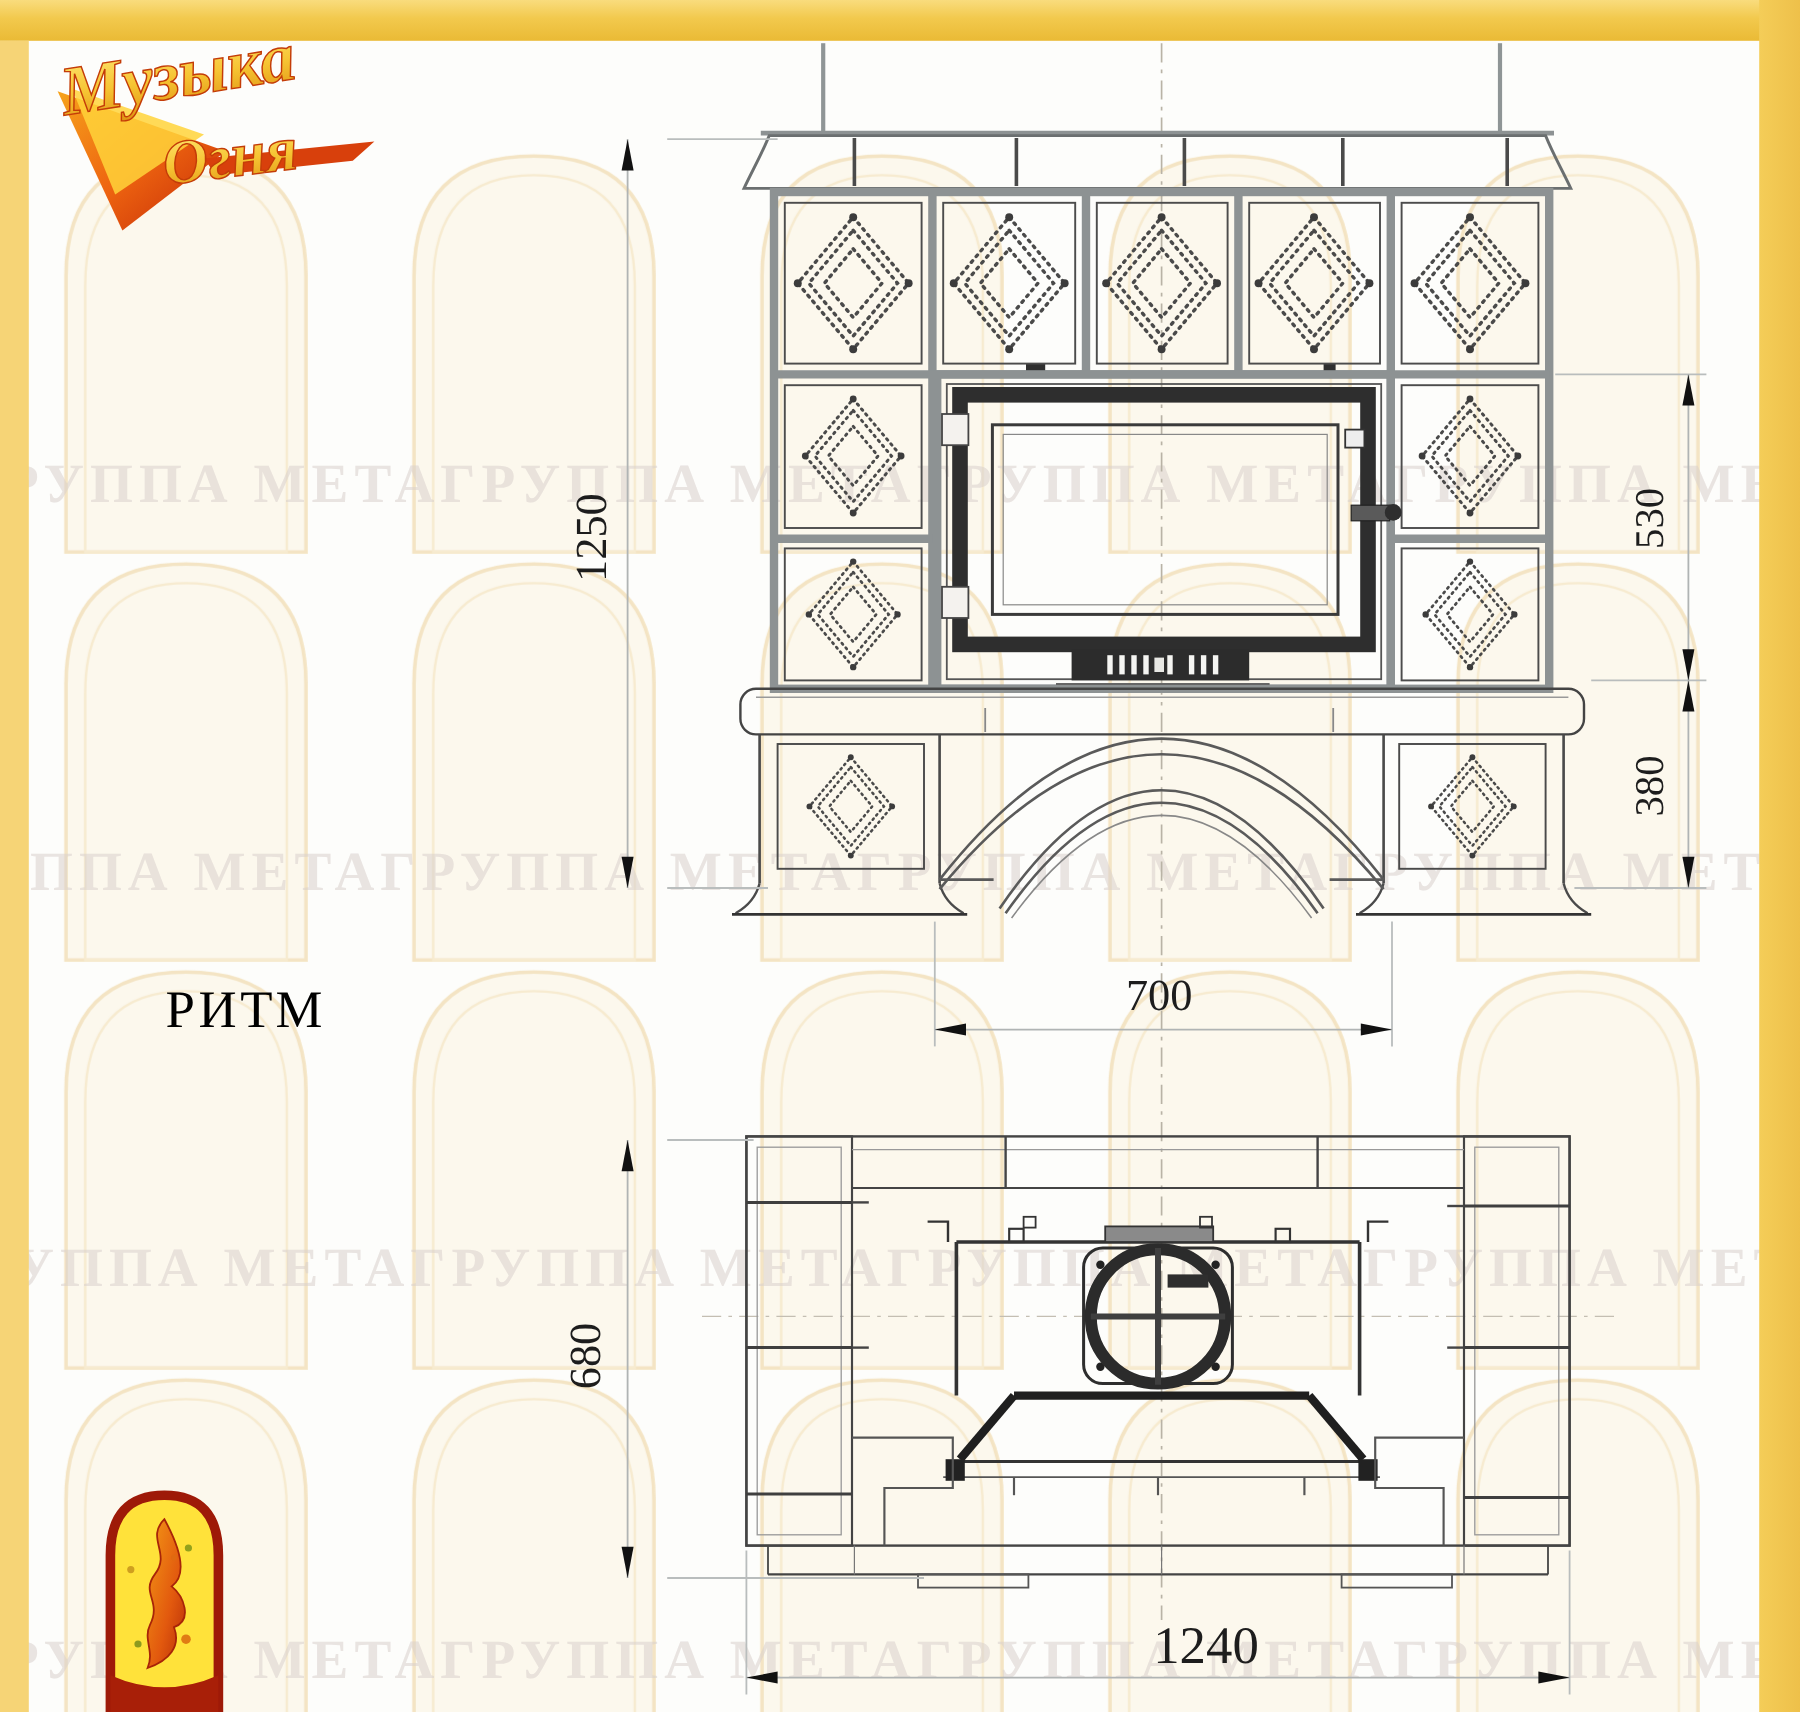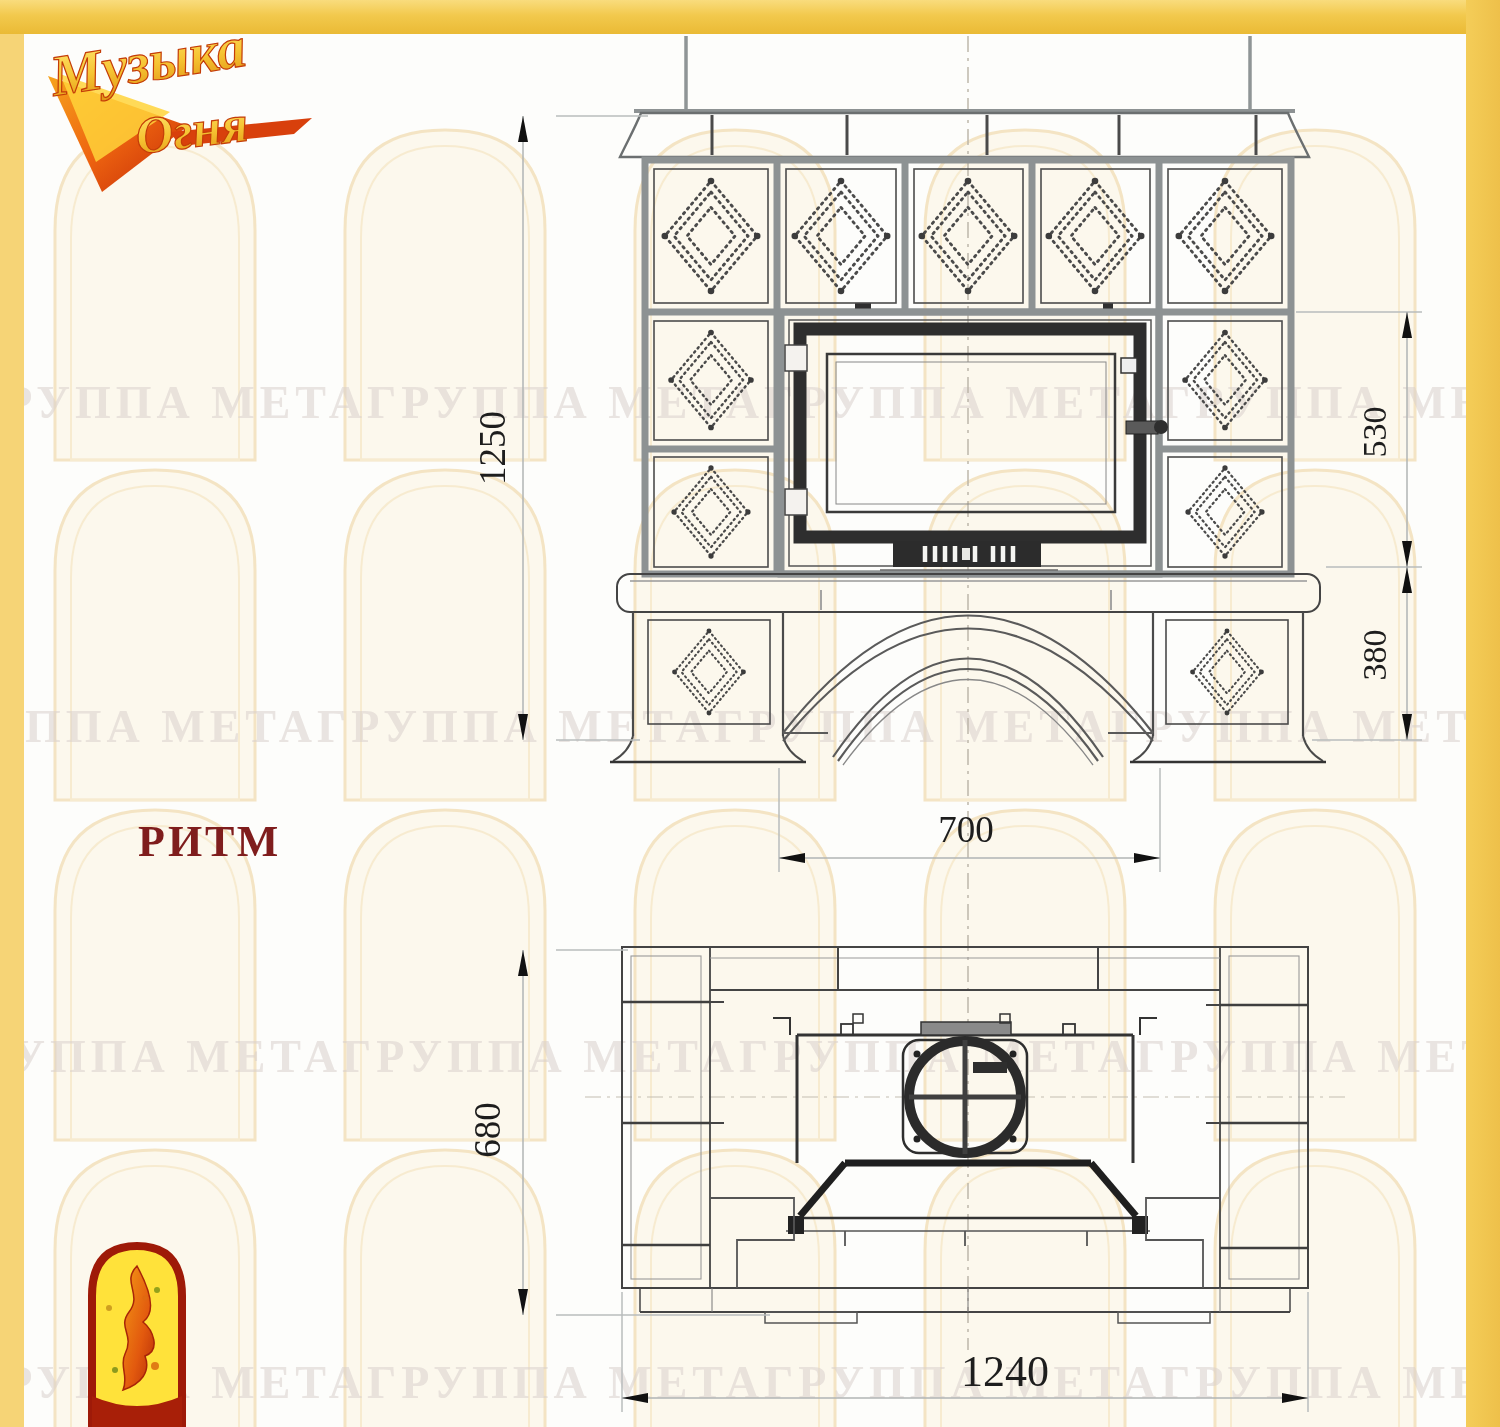--- a/index.html
+++ b/index.html
@@ -4,21 +4,21 @@
 <style>
   html,body{margin:0;padding:0;background:#e8e8e8;}
   #stage{position:relative;width:1500px;height:1427px;background:#fdfdfb;overflow:hidden;
          font-family:"Liberation Serif","DejaVu Serif",serif;}
   .abs{position:absolute;}
   #border-top{left:0;top:0;width:1500px;height:34px;
      background:linear-gradient(180deg,#f9dc7d 0%,#f2c94d 45%,#eaba35 100%);}
   #border-left{left:0;top:34px;width:24px;height:1393px;background:#f6d476;}
   #border-right{left:1466px;top:0;width:34px;height:1427px;
      background:linear-gradient(90deg,#f4cd58,#eec04a);}
-  #model-label{left:138px;top:816px;font-size:44px;font-weight:bold;color:#7f1d1d;
+  #model-label{left:138px;top:816px;font-size:44px;font-weight:normal;color:#000000;
      letter-spacing:3px;}
   svg text.dim{fill:#1d1d1d;font-family:"Liberation Serif","DejaVu Serif",serif;}
   svg text.wm{fill:#d9d0cd;opacity:.55;font-weight:bold;letter-spacing:5px;
      font-family:"Liberation Serif","DejaVu Serif",serif;}
 </style>
 </head>
 <body>
 
 <div id="stage">
 

